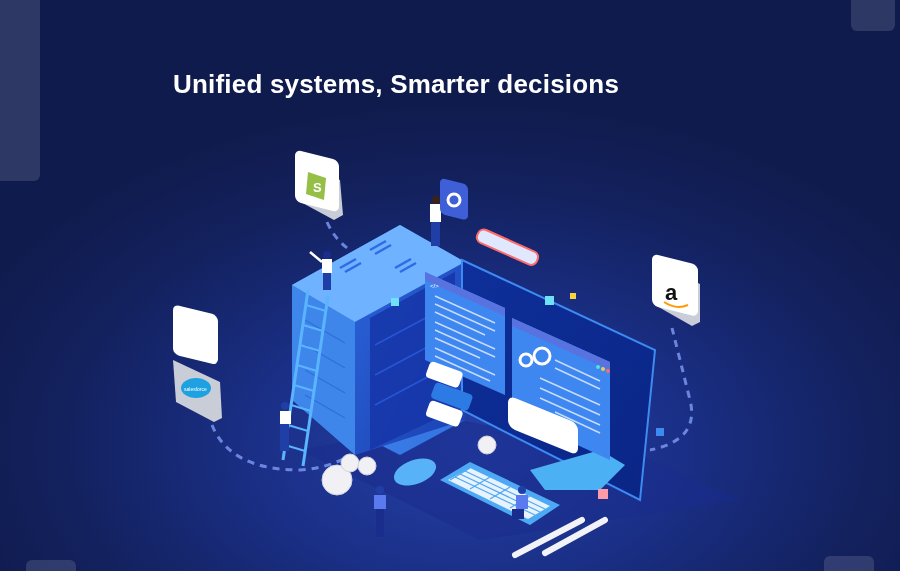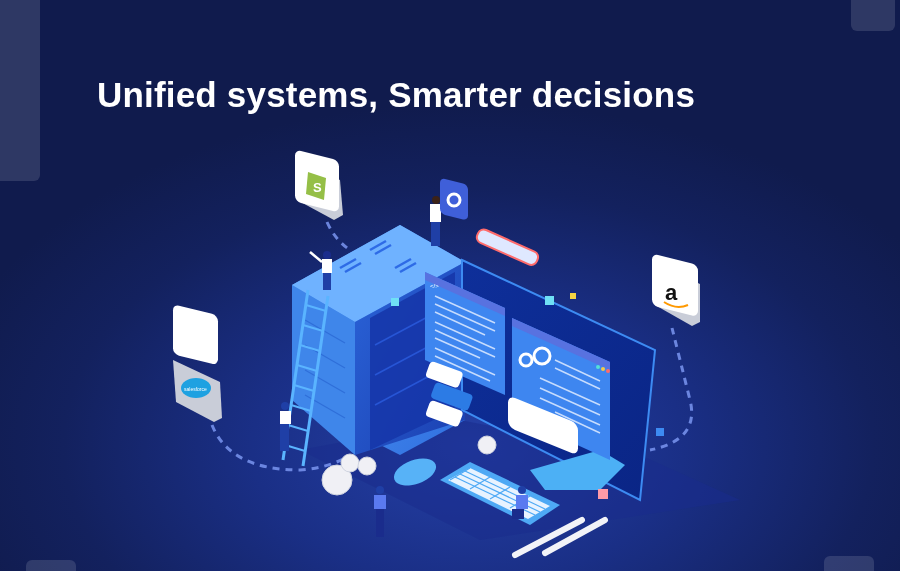--- a/index.html
+++ b/index.html
@@ -4,21 +4,21 @@
 <style>
   html, body { margin:0; padding:0; }
   body {
     width:900px; height:571px; overflow:hidden; position:relative;
     font-family: "Liberation Sans", sans-serif;
     background: radial-gradient(ellipse 60% 60% at 52% 78%, #2540a8 0%, #1a2f86 40%, #13215e 75%, #101b4d 100%);
   }
   .ghost { position:absolute; background:rgba(255,255,255,0.13); border-radius:6px; }
   .title {
     position:absolute; left:0; top:52px; width:792px; text-align:center;
-    color:#ffffff; font-weight:700; font-size:35px; letter-spacing:0.2px;
+    color:#ffffff; font-weight:700; font-size:26px; letter-spacing:0.2px;
   }
   svg.art { position:absolute; left:0; top:0; }
   .tile-text { font-family:"Liberation Sans", sans-serif; }
 </style>
 </head>
 <body>
 
 <div class="ghost" style="left:0;top:0;width:40px;height:181px;border-radius:0 0 6px 0;"></div>
 <div class="ghost" style="left:851px;top:0;width:44px;height:31px;border-radius:0 0 6px 6px;"></div>
 <div class="ghost" style="left:26px;top:560px;width:50px;height:20px;"></div>

